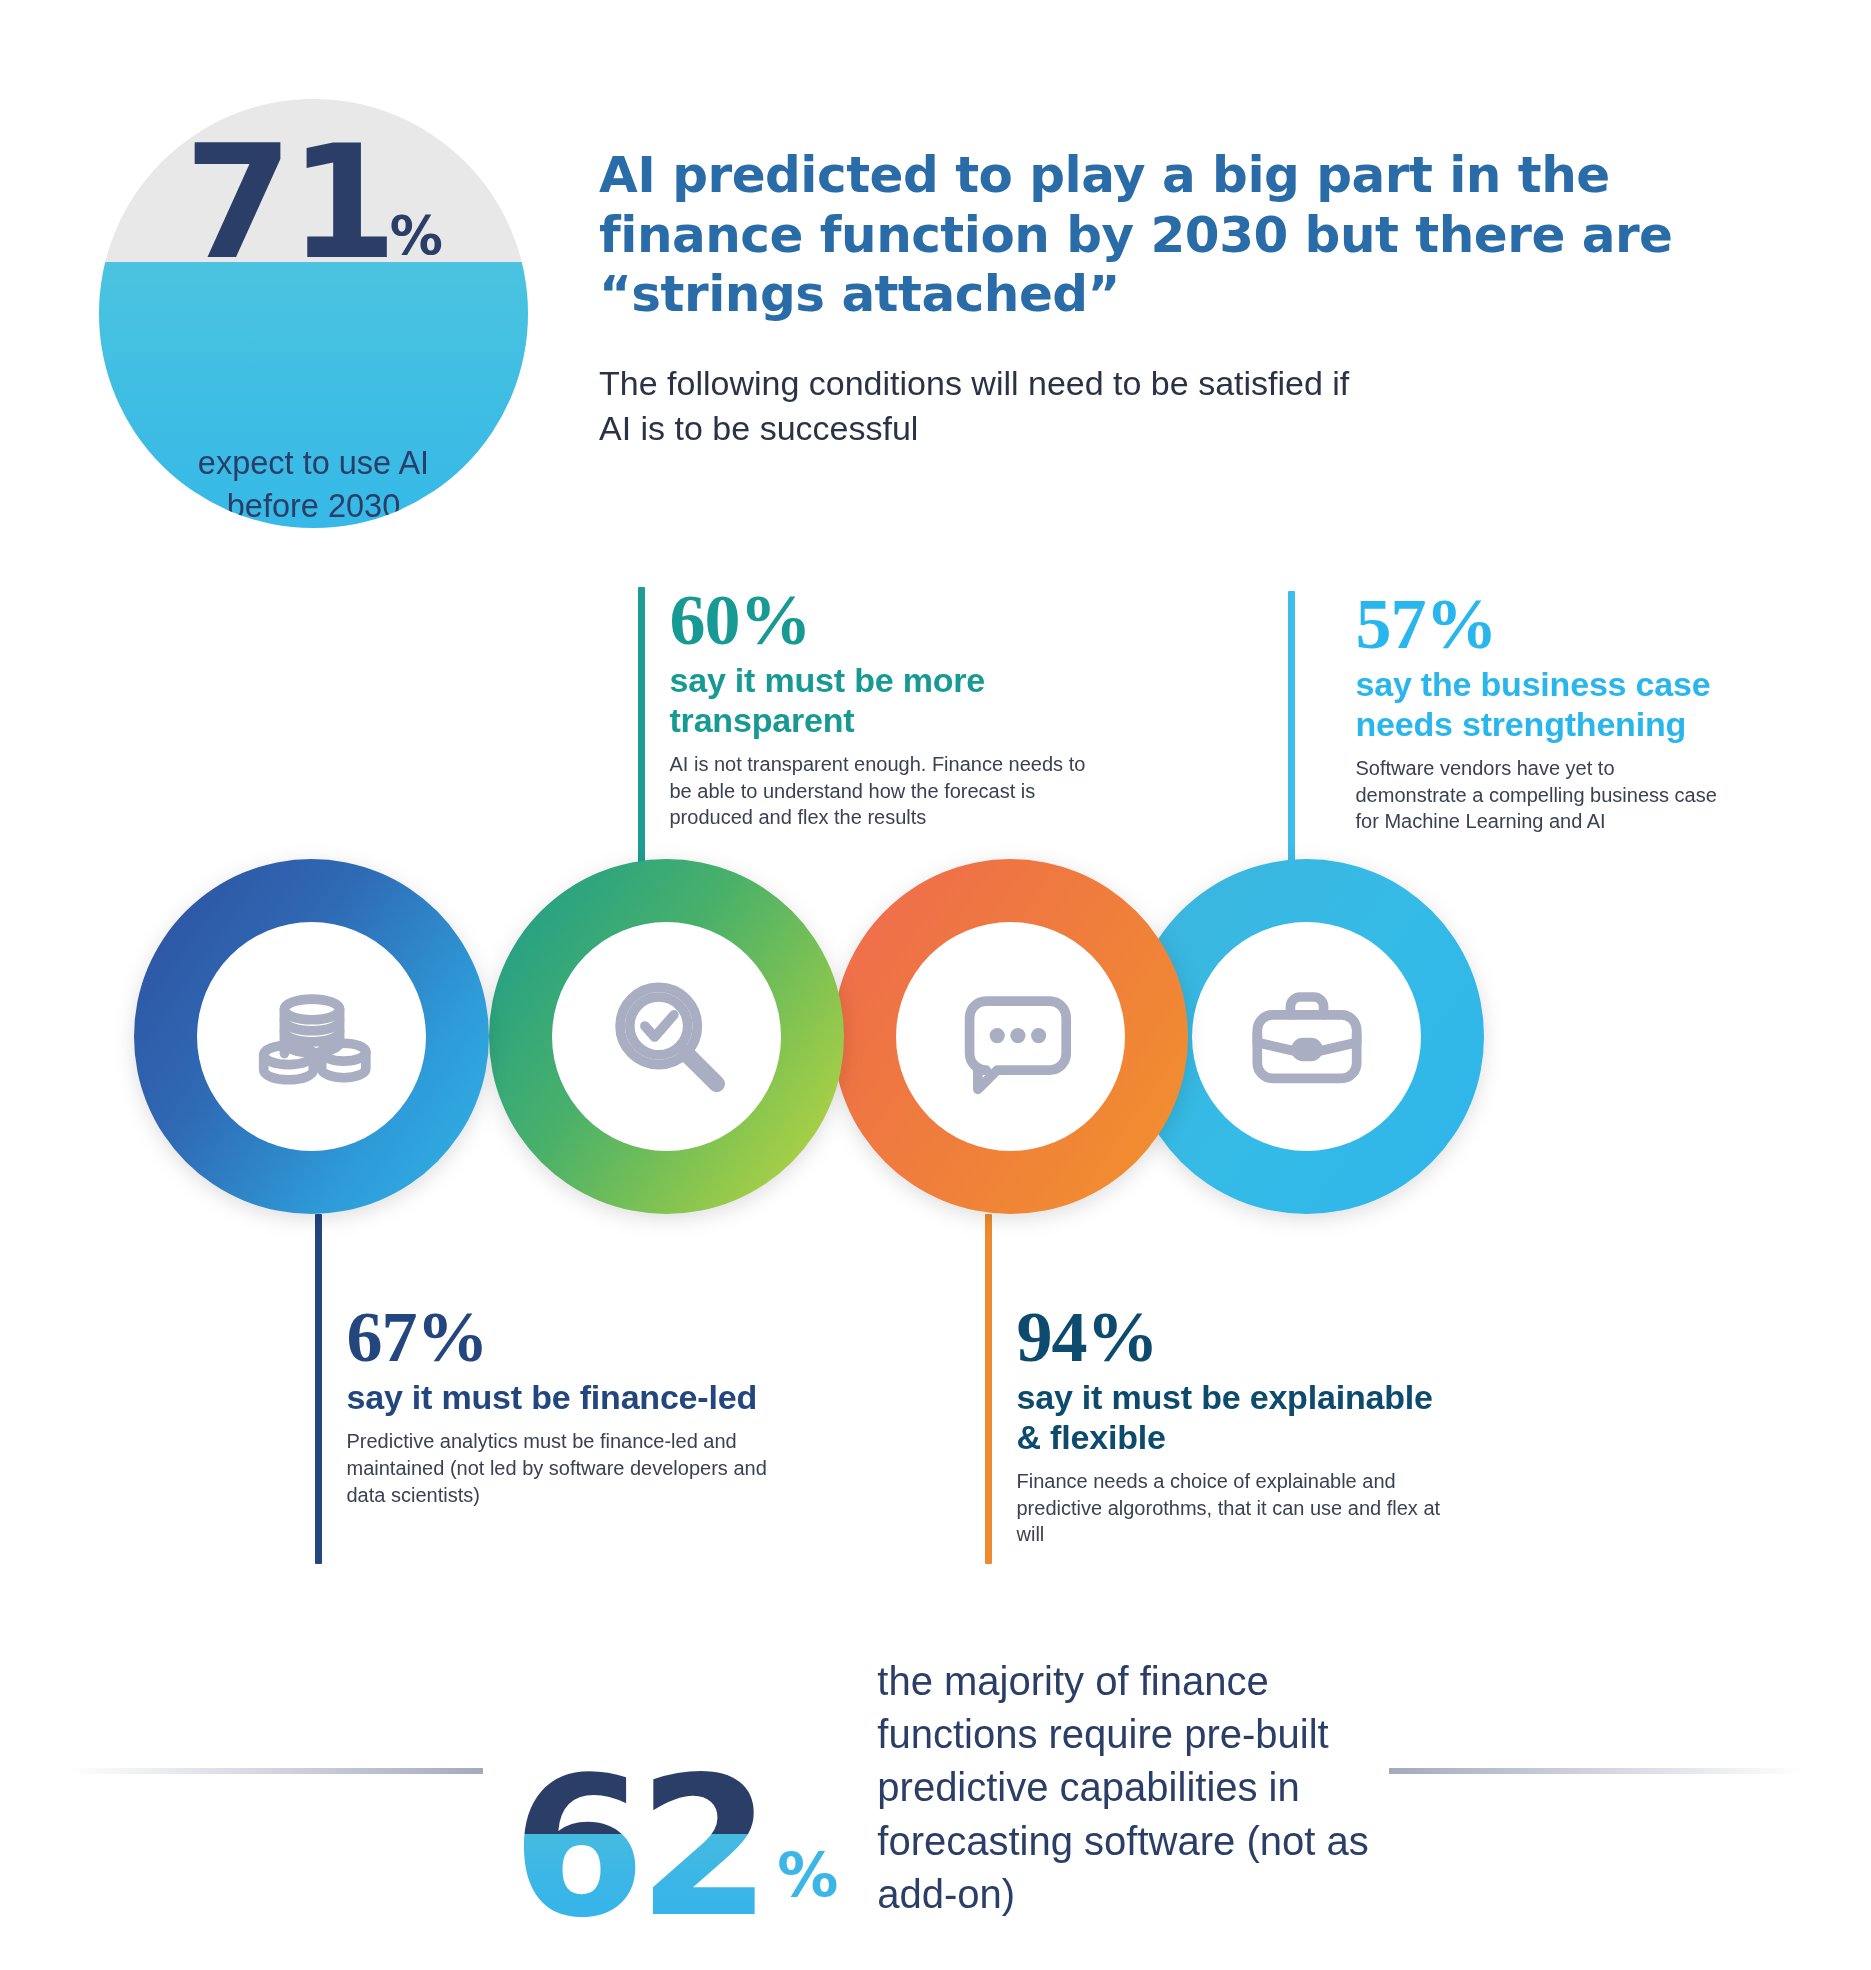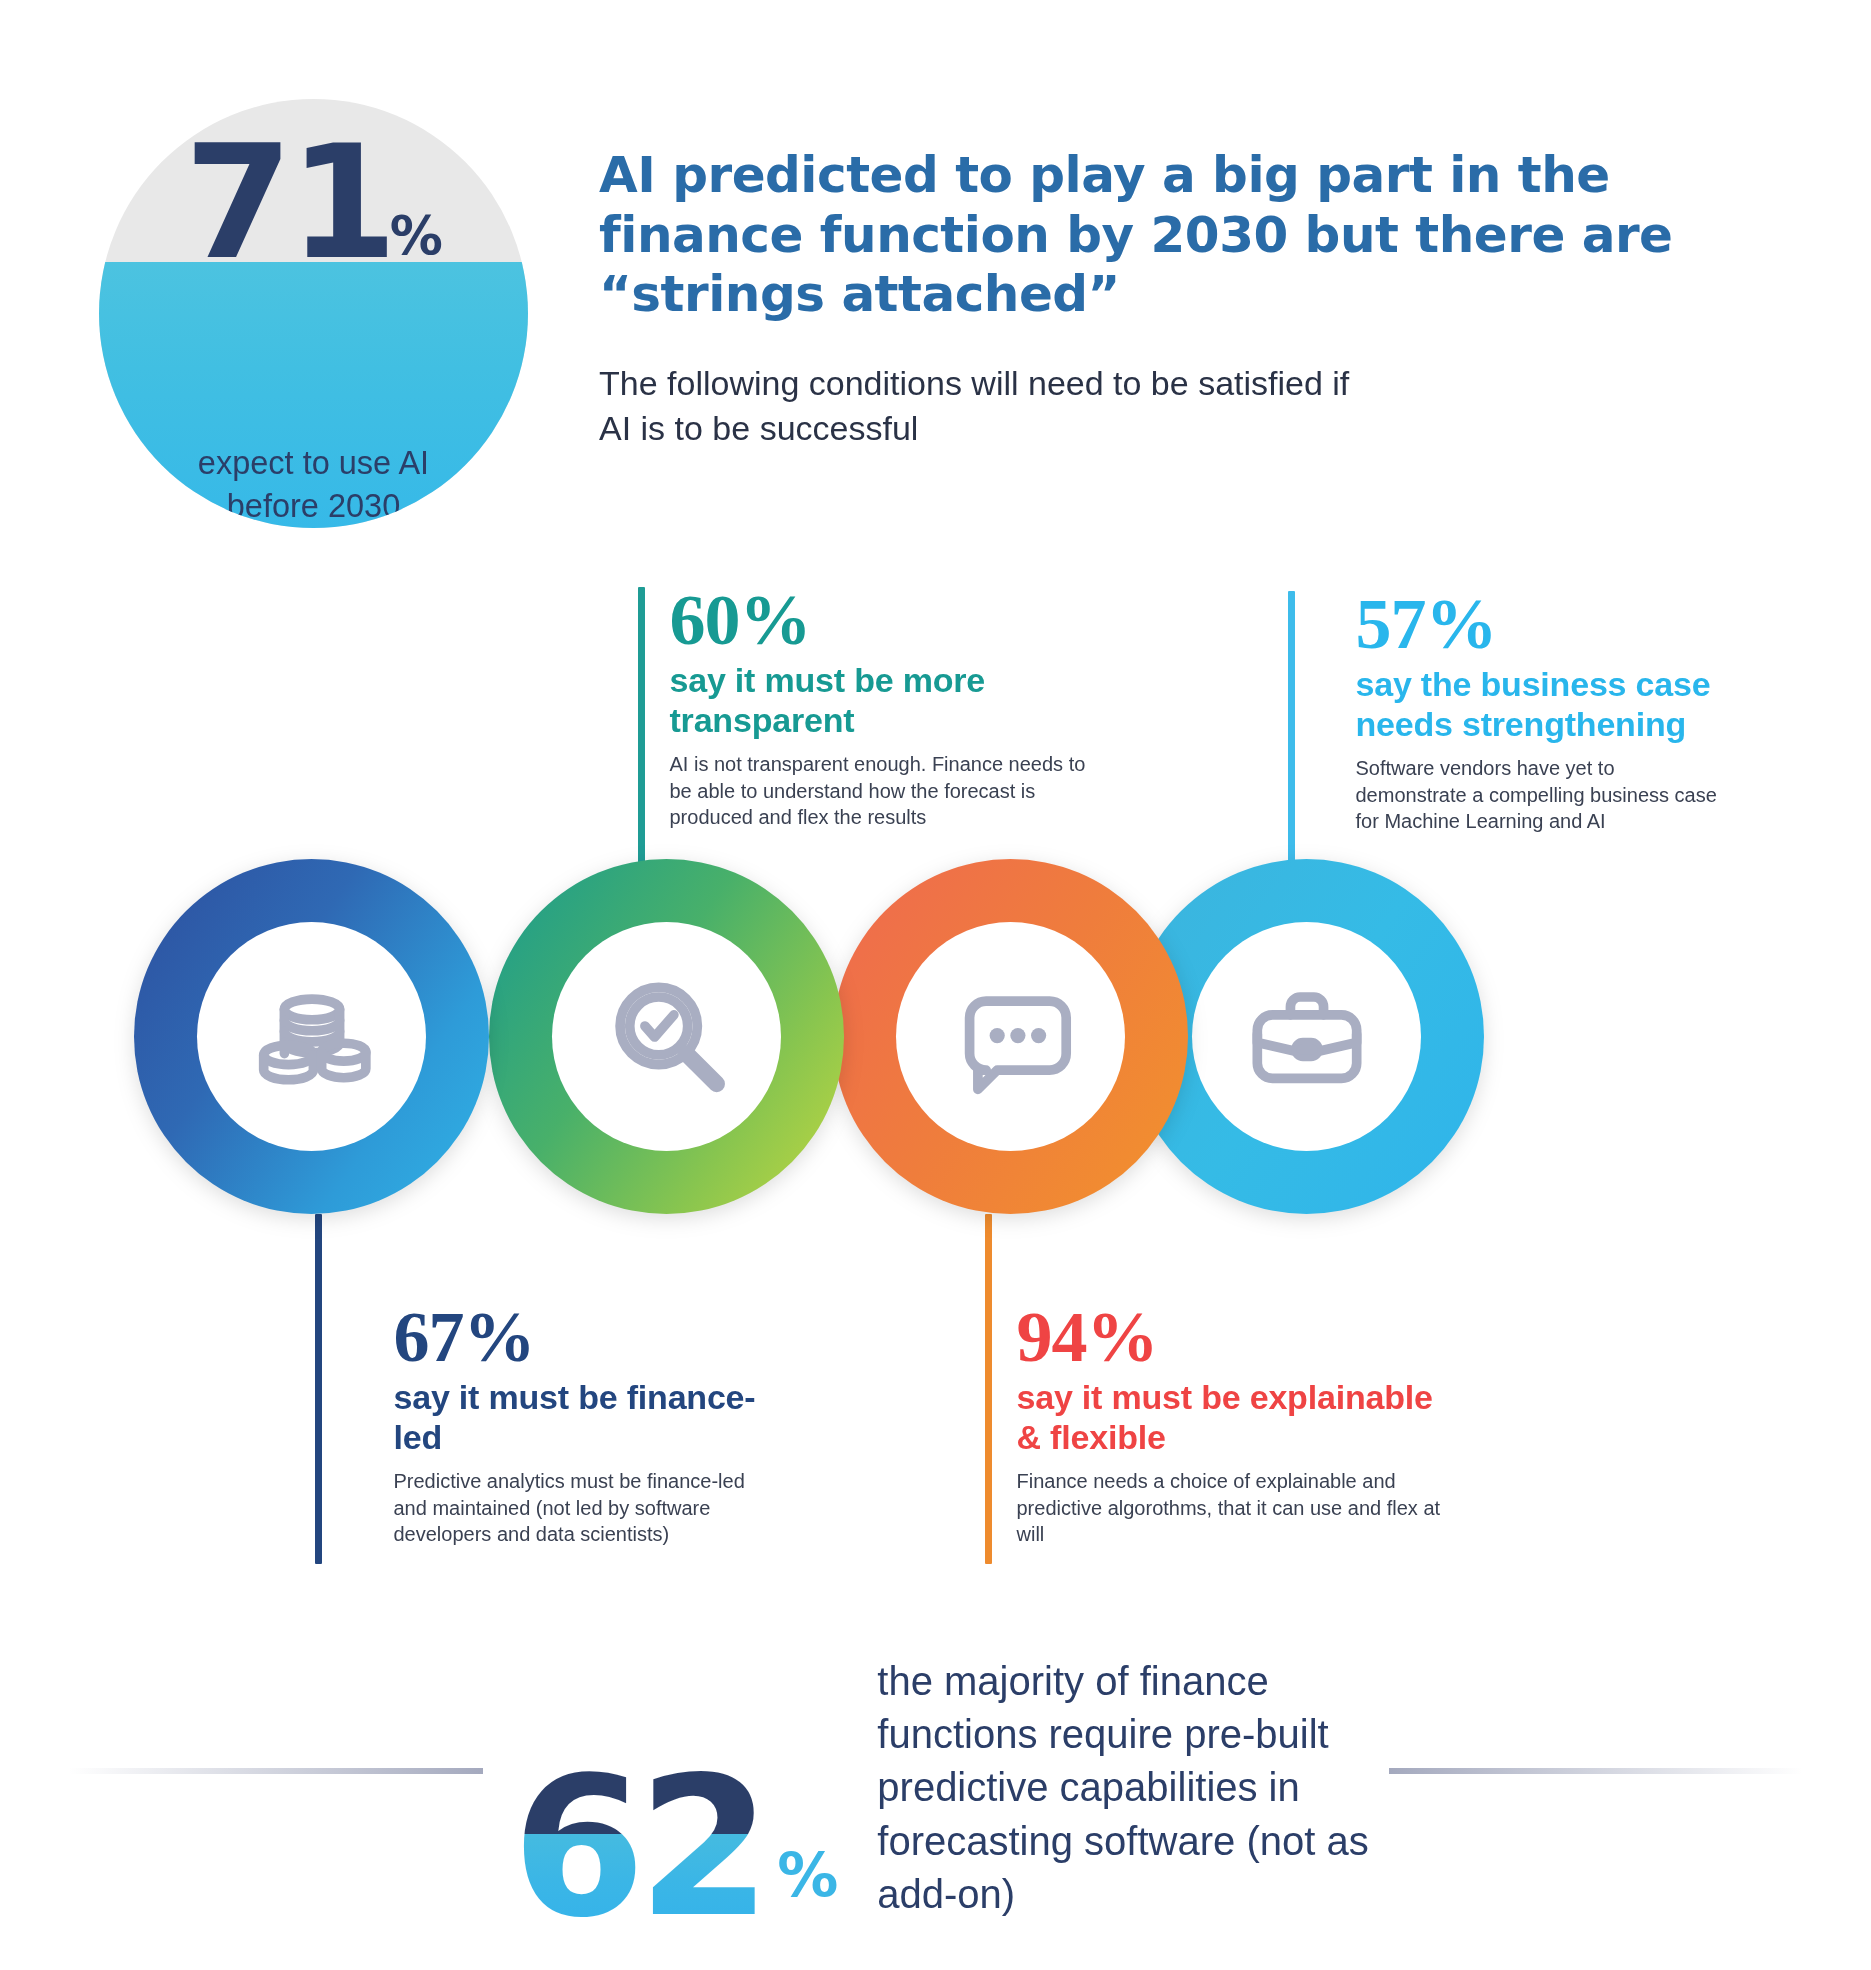--- a/index.html
+++ b/index.html
@@ -141,25 +141,25 @@
     margin-top: 10.8px;
   }
 
   
   #stat-60 { left: 638px; top: 583px; width: 463px; }
   #stat-60 .pct, #stat-60 .lead { color: #179a93; }
 
   #stat-57 { left: 1288px; top: 587px; width: 443px; padding-left: 36px; }
   #stat-57 .pct, #stat-57 .lead { color: #29b6ec; }
 
-  #stat-67 { left: 315px; top: 1300px; width: 463px; padding-left: 47px; }
+  #stat-67 { left: 315px; top: 1300px; width: 463px; }
   #stat-67 .pct, #stat-67 .lead { color: #23467f; }
 
   #stat-94 { left: 985px; top: 1300px; width: 463px; }
-  #stat-94 .pct, #stat-94 .lead { color: #ef4444; }
+  #stat-94 .pct, #stat-94 .lead { color: #0c4a6e; }
 
   
   .connector {
     position: absolute;
     width: 6.9px;
     border-radius: 1px;
   }
   #conn-60 { left: 638px; top: 587px; height: 286px; background: #1f9c95; }
   #conn-57 { left: 1288px; top: 591px; height: 286px; background: #3ebceb; }
   #conn-67 { left: 315px; top: 1214px; height: 350px; background: #23467f; }

